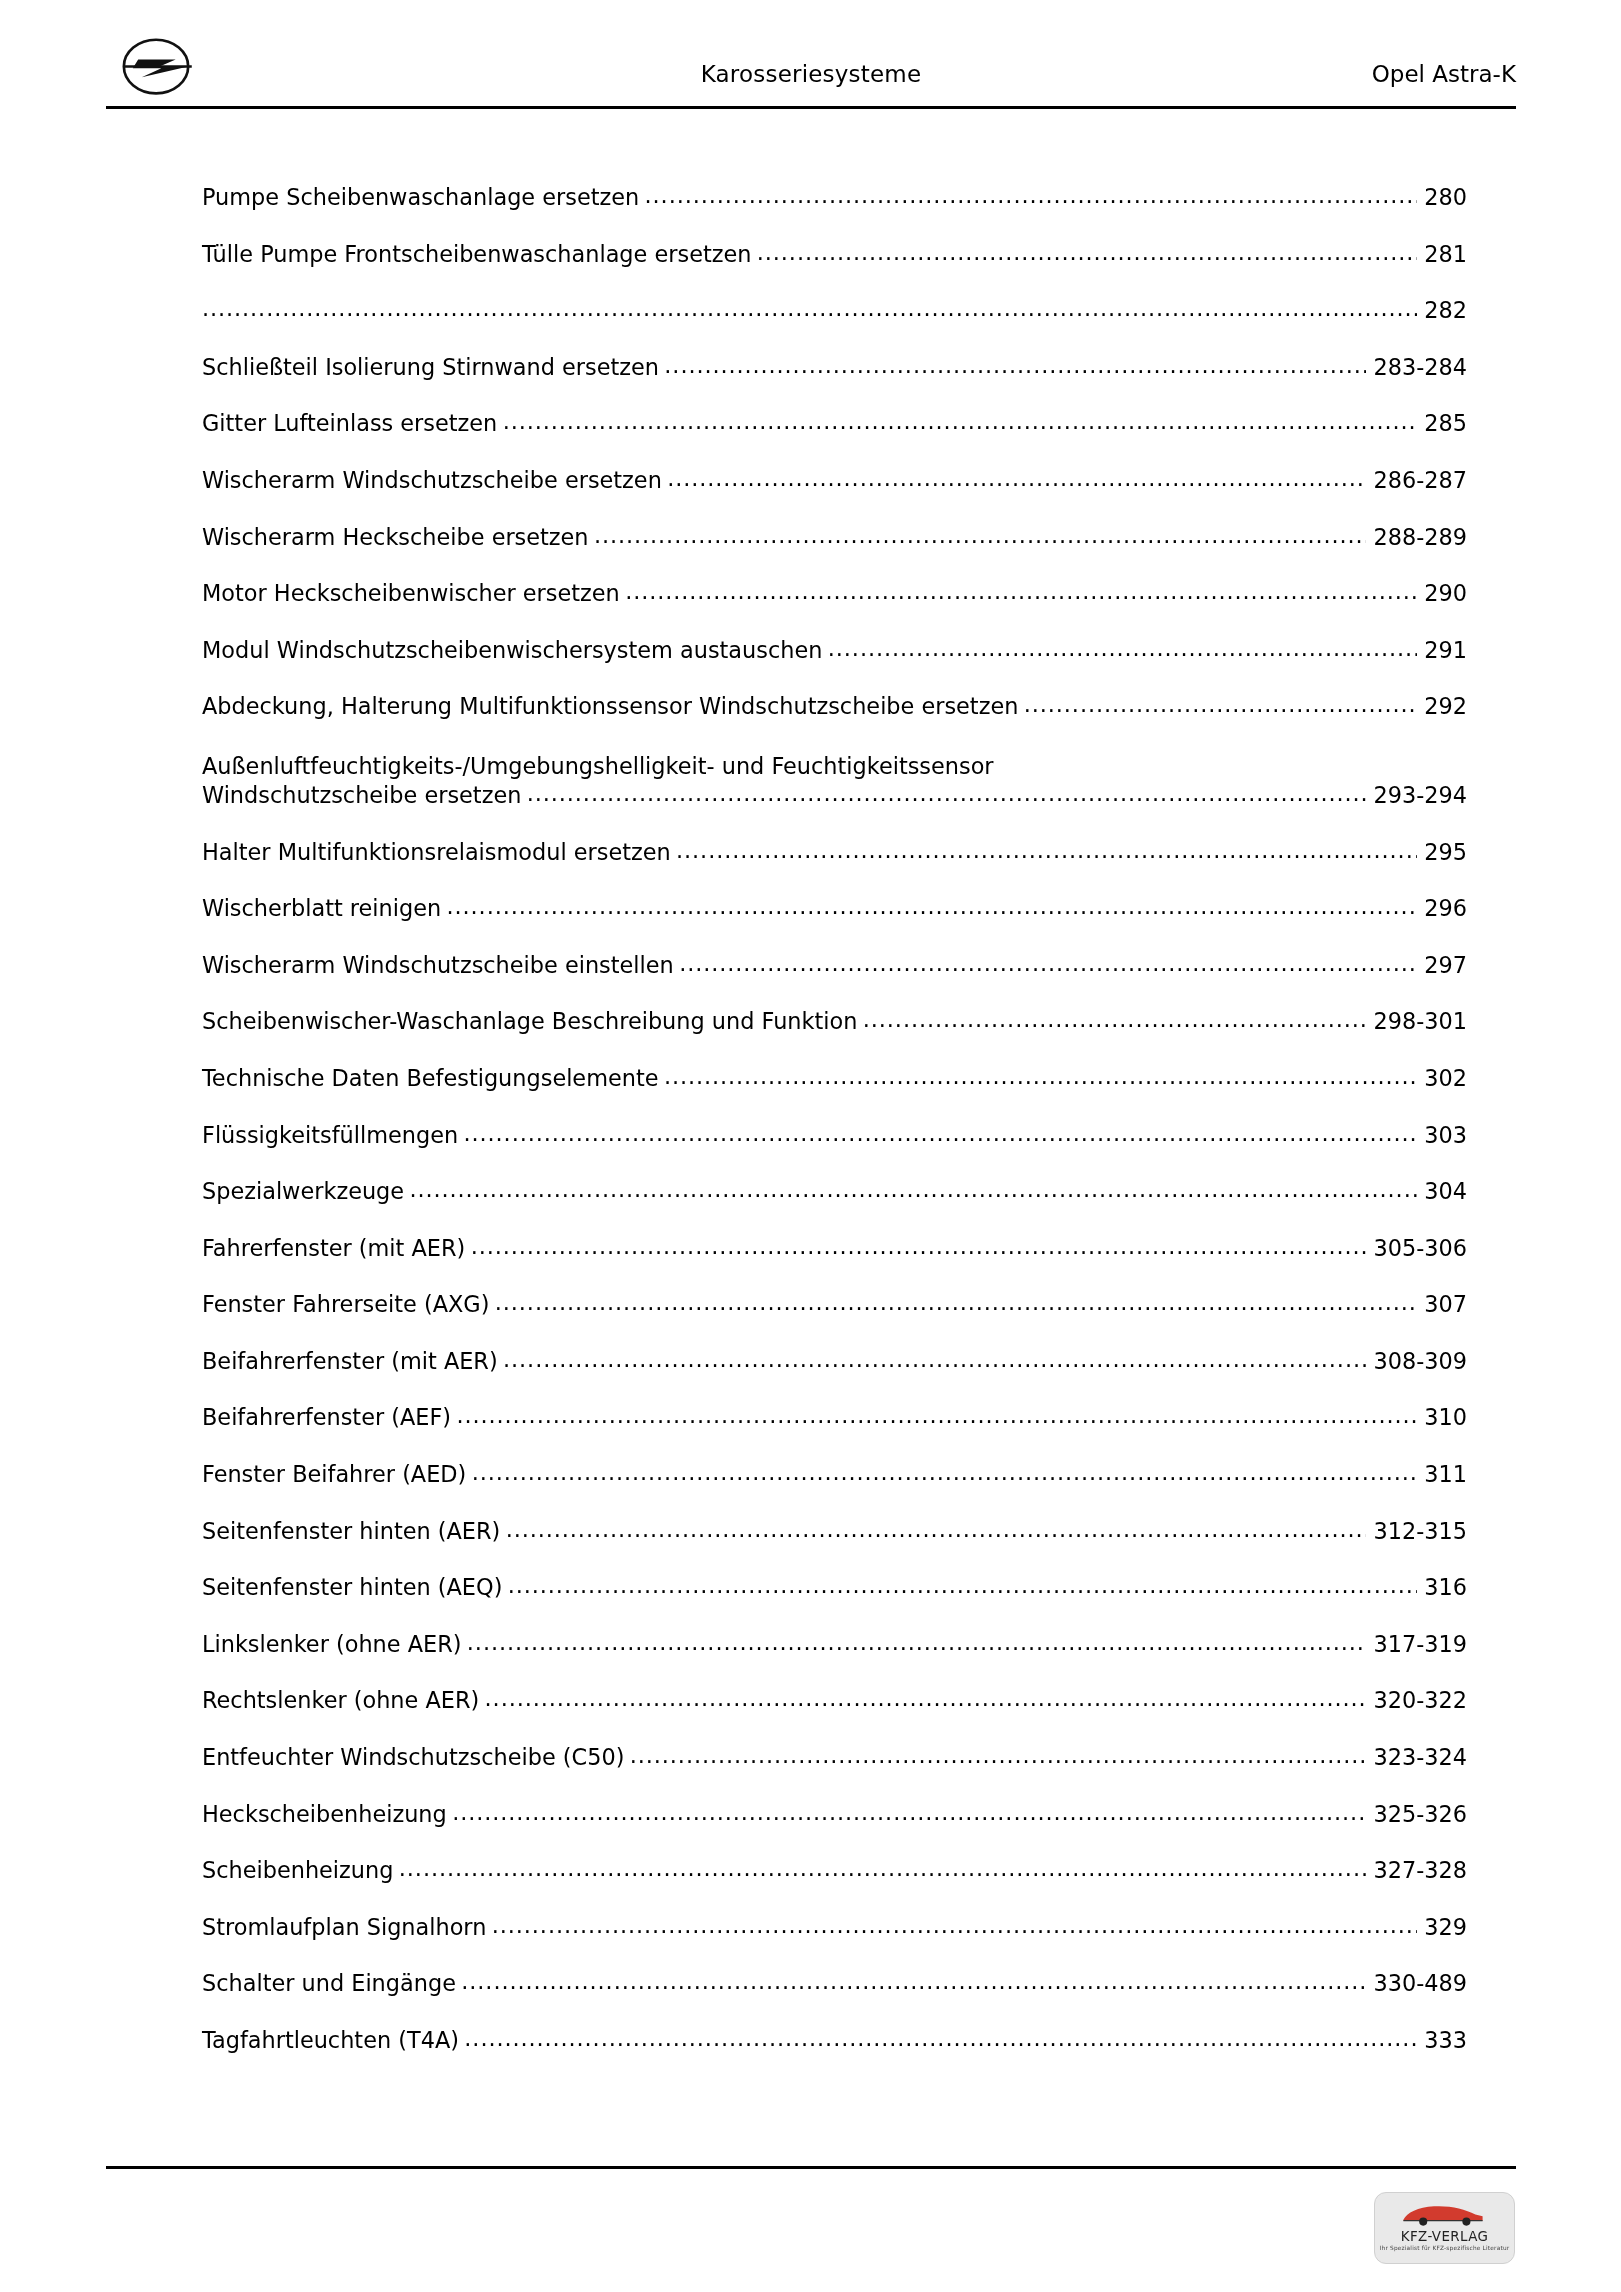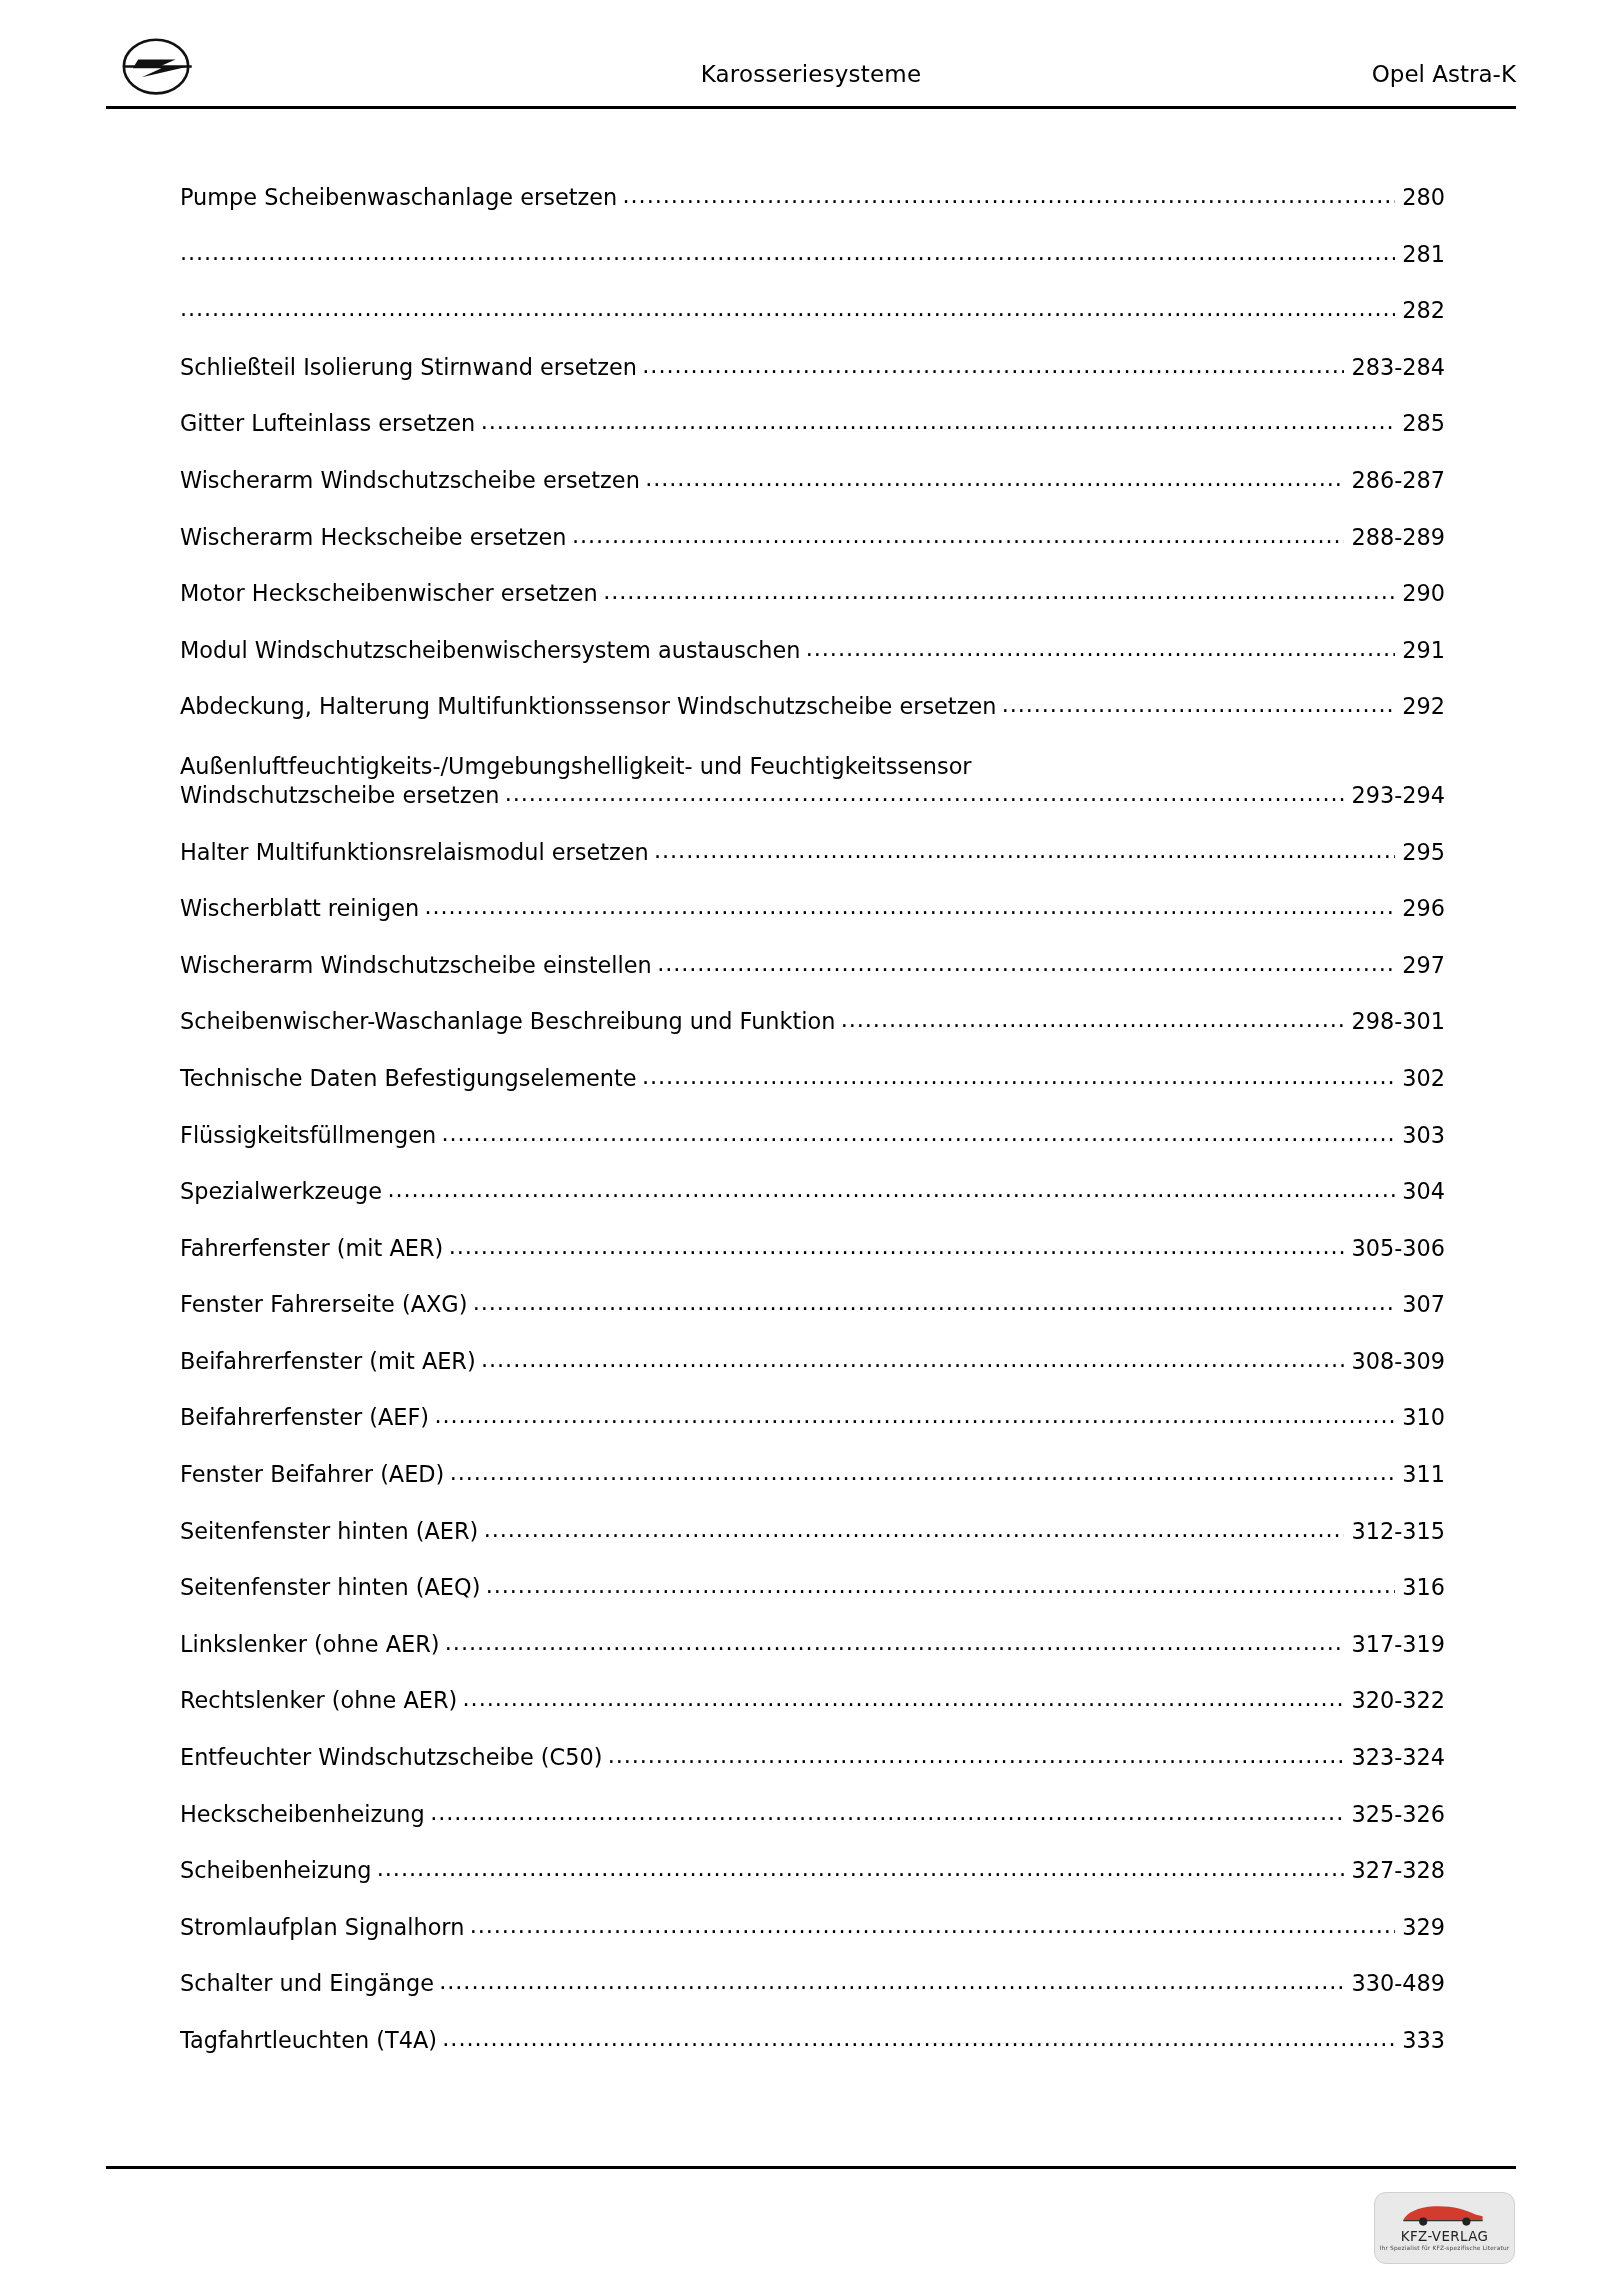--- a/index.html
+++ b/index.html
@@ -61,21 +61,21 @@
     left: 0;
     top: 0;
     width: 134px;
     height: 70px;
   }
   .logo svg { display: block; }
 
   
   .toc {
     position: absolute;
-    left: 180px;
+    left: 202px;
     top: 184px;
     width: 1265px;
   }
   .toc-entry {
     display: flex;
     align-items: flex-end;
     font-size: 22.4px;
     line-height: 27px;
     margin-bottom: 29.6px;
     color: #000;
@@ -181,20 +181,21 @@
     <div class="header-rule"></div>
   </div>
 
   <div class="toc" id="toc-list">
       <div class="toc-entry">
         <span class="toc-title">Pumpe Scheibenwaschanlage ersetzen</span>
         <span class="toc-dots">............................................................................................................................................................................................................................................................................................................</span>
         <span class="toc-page">280</span>
       </div>
       <div class="toc-entry">
+        <span class="toc-title">Tülle Pumpe Frontscheibenwaschanlage ersetzen</span>
         <span class="toc-dots">............................................................................................................................................................................................................................................................................................................</span>
         <span class="toc-page">281</span>
       </div>
       <div class="toc-entry">
         <span class="toc-dots">............................................................................................................................................................................................................................................................................................................</span>
         <span class="toc-page">282</span>
       </div>
       <div class="toc-entry">
         <span class="toc-title">Schließteil Isolierung Stirnwand ersetzen</span>
         <span class="toc-dots">............................................................................................................................................................................................................................................................................................................</span>

